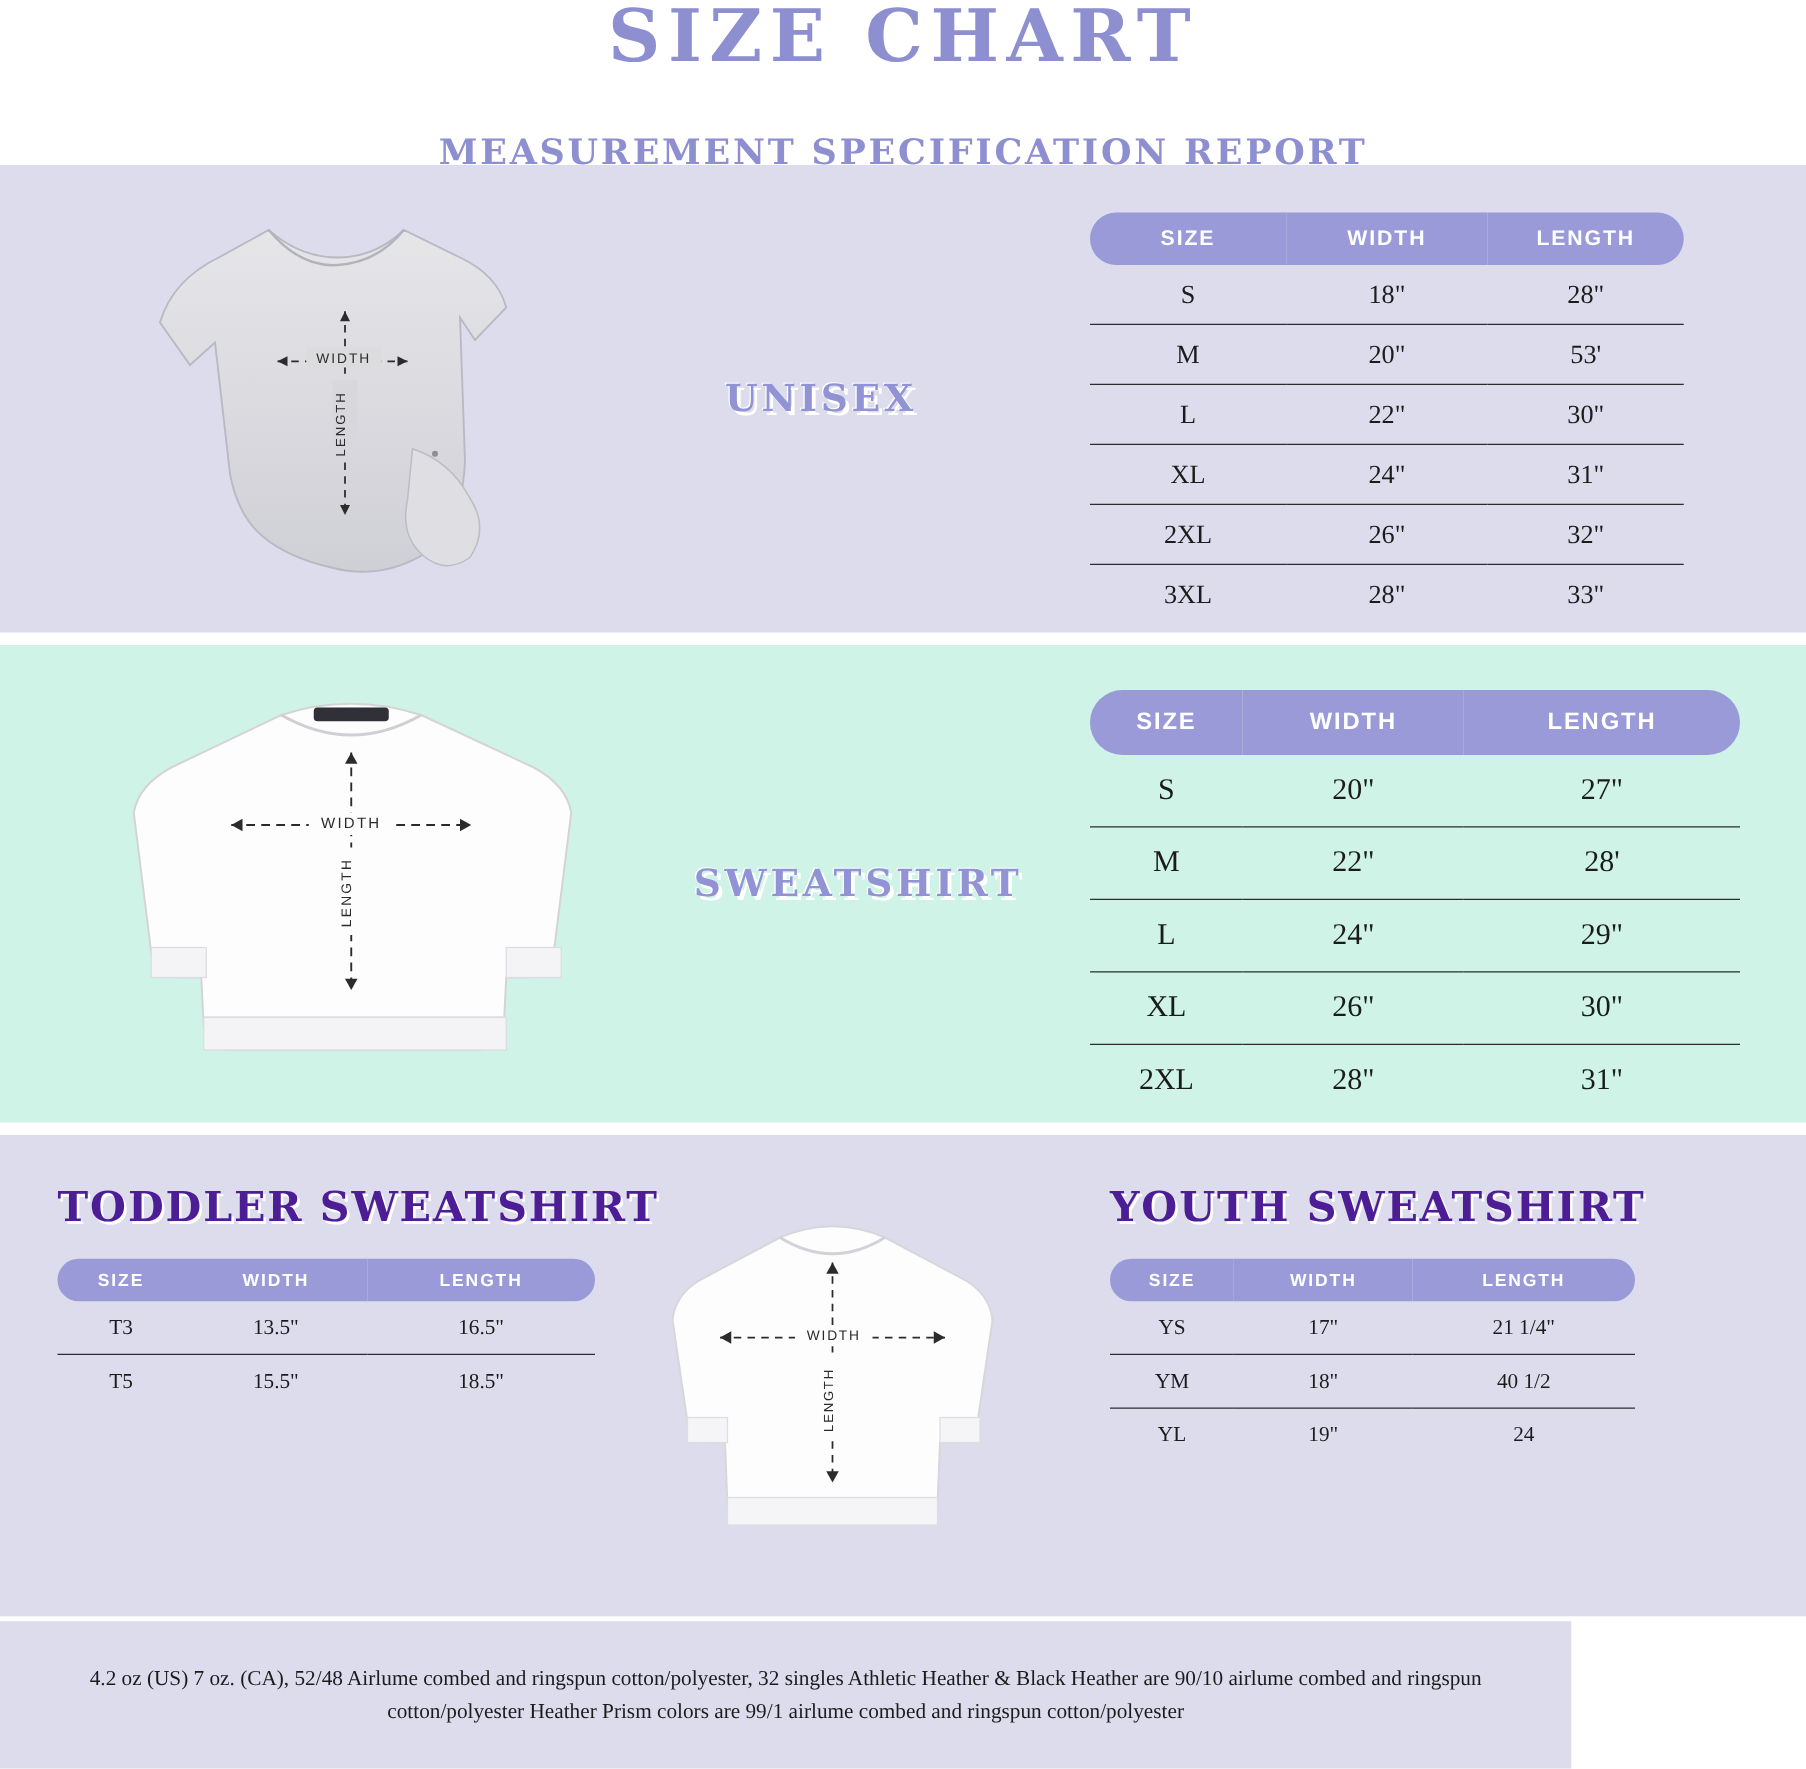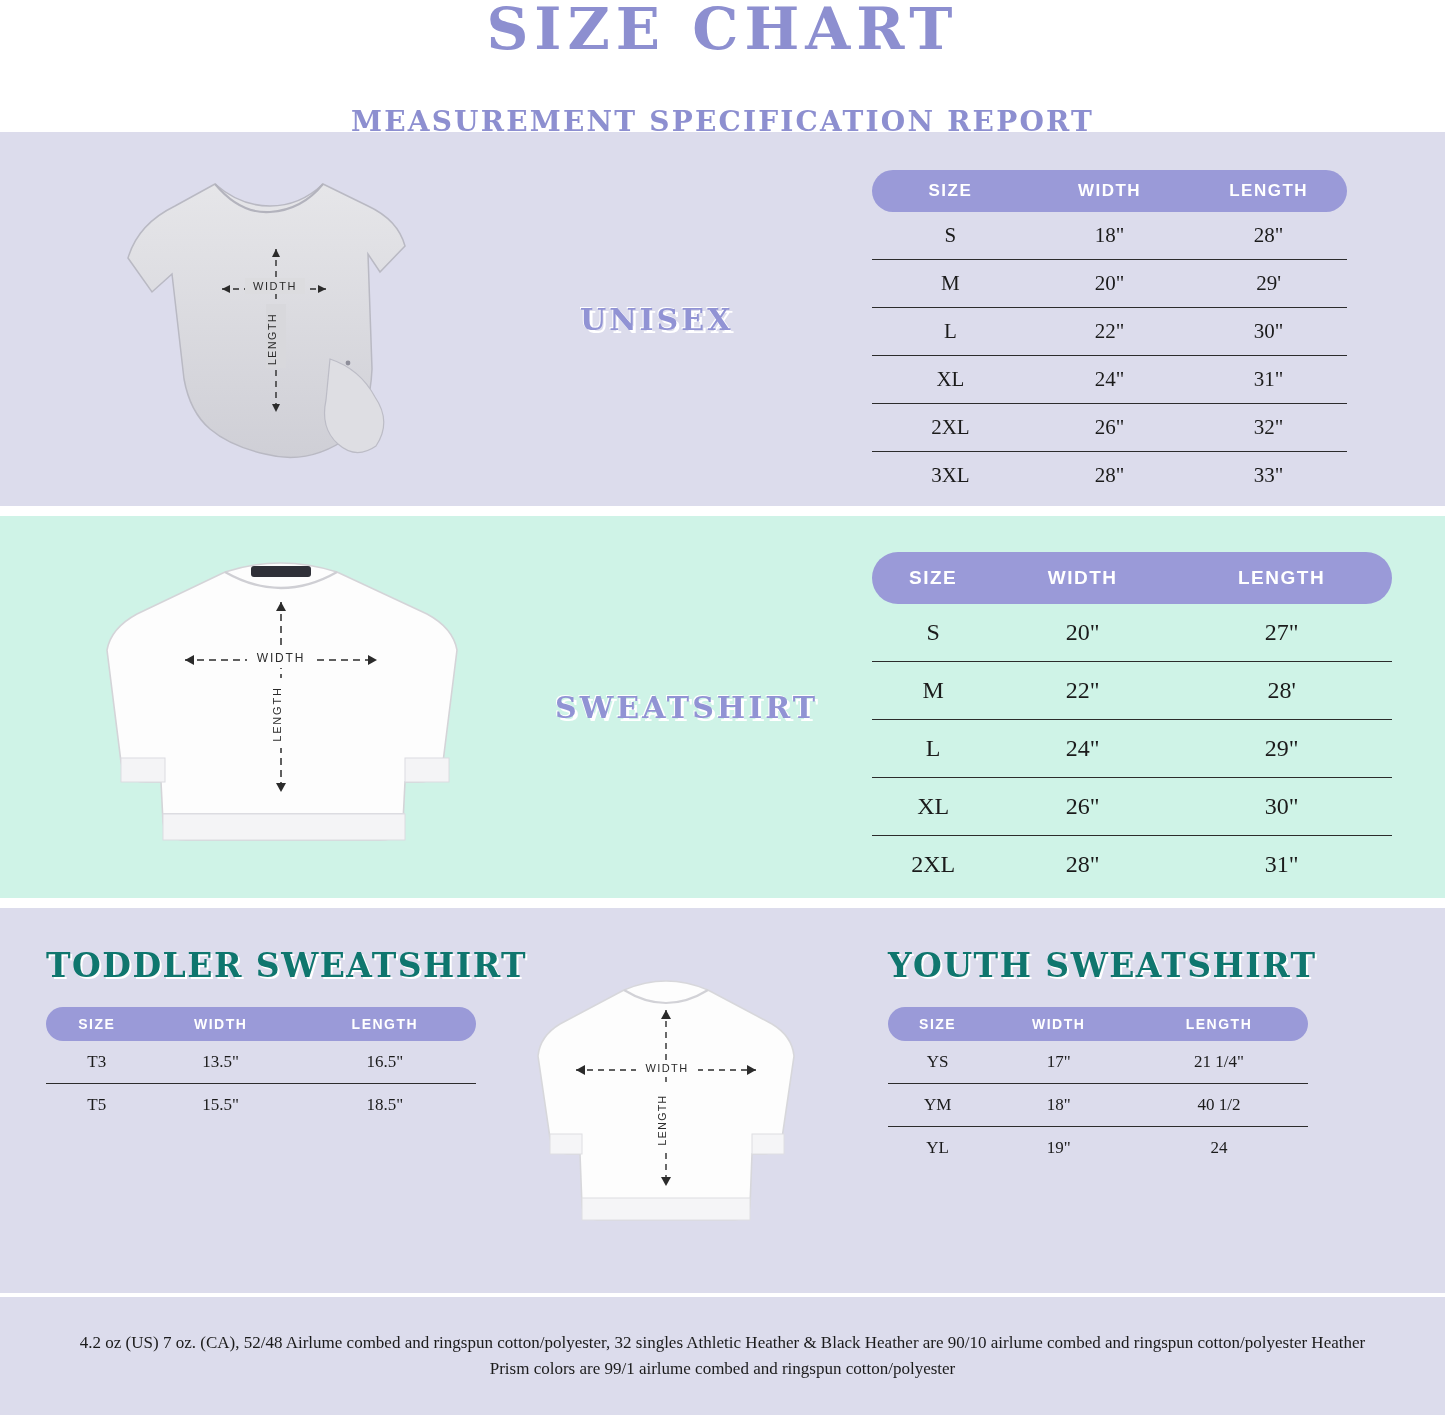--- a/index.html
+++ b/index.html
@@ -161,21 +161,21 @@
 
   
   .kid-col {
     position: relative;
   }
   .kid-title {
     font-family: "DejaVu Serif", serif;
     font-weight: bold;
     font-size: 33px;
     letter-spacing: 1.5px;
-    color: #0f766e;
+    color: #4c1d95;
     text-shadow: 2px 2px 0 #ffffff;
     white-space: nowrap;
   }
   .tbl-kid {
     width: 100%;
     margin-top: 22px;
   }
   .tbl-kid th {
     font-size: 14px;
     padding: 9px 0;
@@ -185,21 +185,21 @@
   .tbl-kid td {
     font-size: 17px;
     padding: 11px 0;
   }
 
   
   .footer {
     position: absolute;
     left: 0;
     bottom: 0;
-    width: 1445px;
+    width: 1257px;
     height: 118px;
     background: #dcdcec;
     display: flex;
     align-items: center;
     justify-content: center;
     box-sizing: border-box;
     padding: 0 60px;
   }
   .footer p {
     margin: 0;
@@ -268,21 +268,21 @@
       </thead>
       <tbody>
         <tr>
           <td>S</td>
           <td>18"</td>
           <td>28"</td>
         </tr>
         <tr>
           <td>M</td>
           <td>20"</td>
-          <td>29'</td>
+          <td>53'</td>
         </tr>
         <tr>
           <td>L</td>
           <td>22"</td>
           <td>30"</td>
         </tr>
         <tr>
           <td>XL</td>
           <td>24"</td>
           <td>31"</td>

